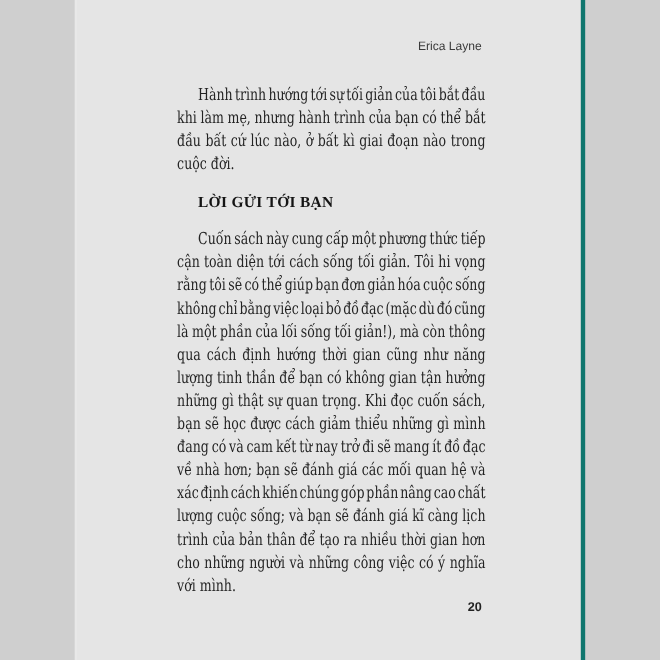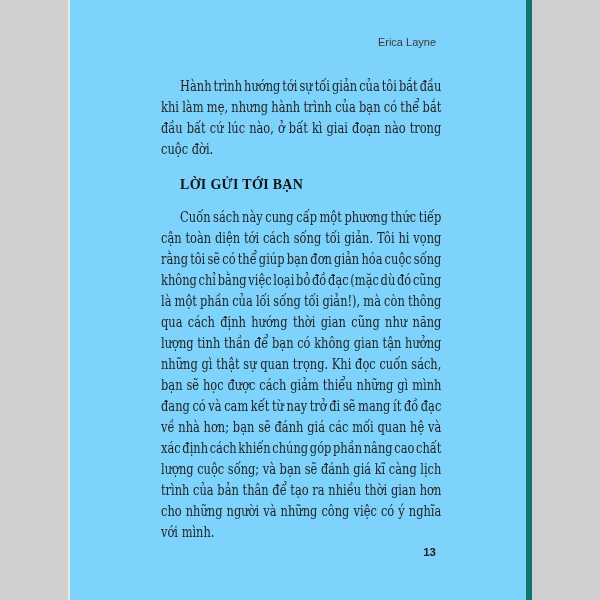--- a/index.html
+++ b/index.html
@@ -16,23 +16,23 @@
     width: 600px;
     height: 600px;
     background: #cfcfcf;
   }
   .book-page {
     position: absolute;
     left: 68px;
     top: 0;
     width: 464px;
     height: 600px;
-    background: #7dd3fc;
+    background: #e5e5e5;
     border-left: 2px solid #e8e8e8;
-    border-right: 6px solid #0f766e;
+    border-right: 4px solid #0f766e;
     box-sizing: border-box;
     padding: 0 90px 0 91px;
   }
   .running-header {
     margin-top: 36px;
     text-align: right;
     font-family: "Liberation Sans", sans-serif;
     font-size: 11px;
     line-height: 12px;
     color: #3a3a3a;
@@ -316,16 +316,16 @@
           <span>những</span>
           <span>công</span>
           <span>việc</span>
           <span>có</span>
           <span>ý</span>
           <span>nghĩa</span>
         </div>
         <div class="line plain">với mình.</div>
       </div>
 
-    <div class="page-number">13</div>
+    <div class="page-number">20</div>
 
   </div>
 </div>
 
 </body></html>

